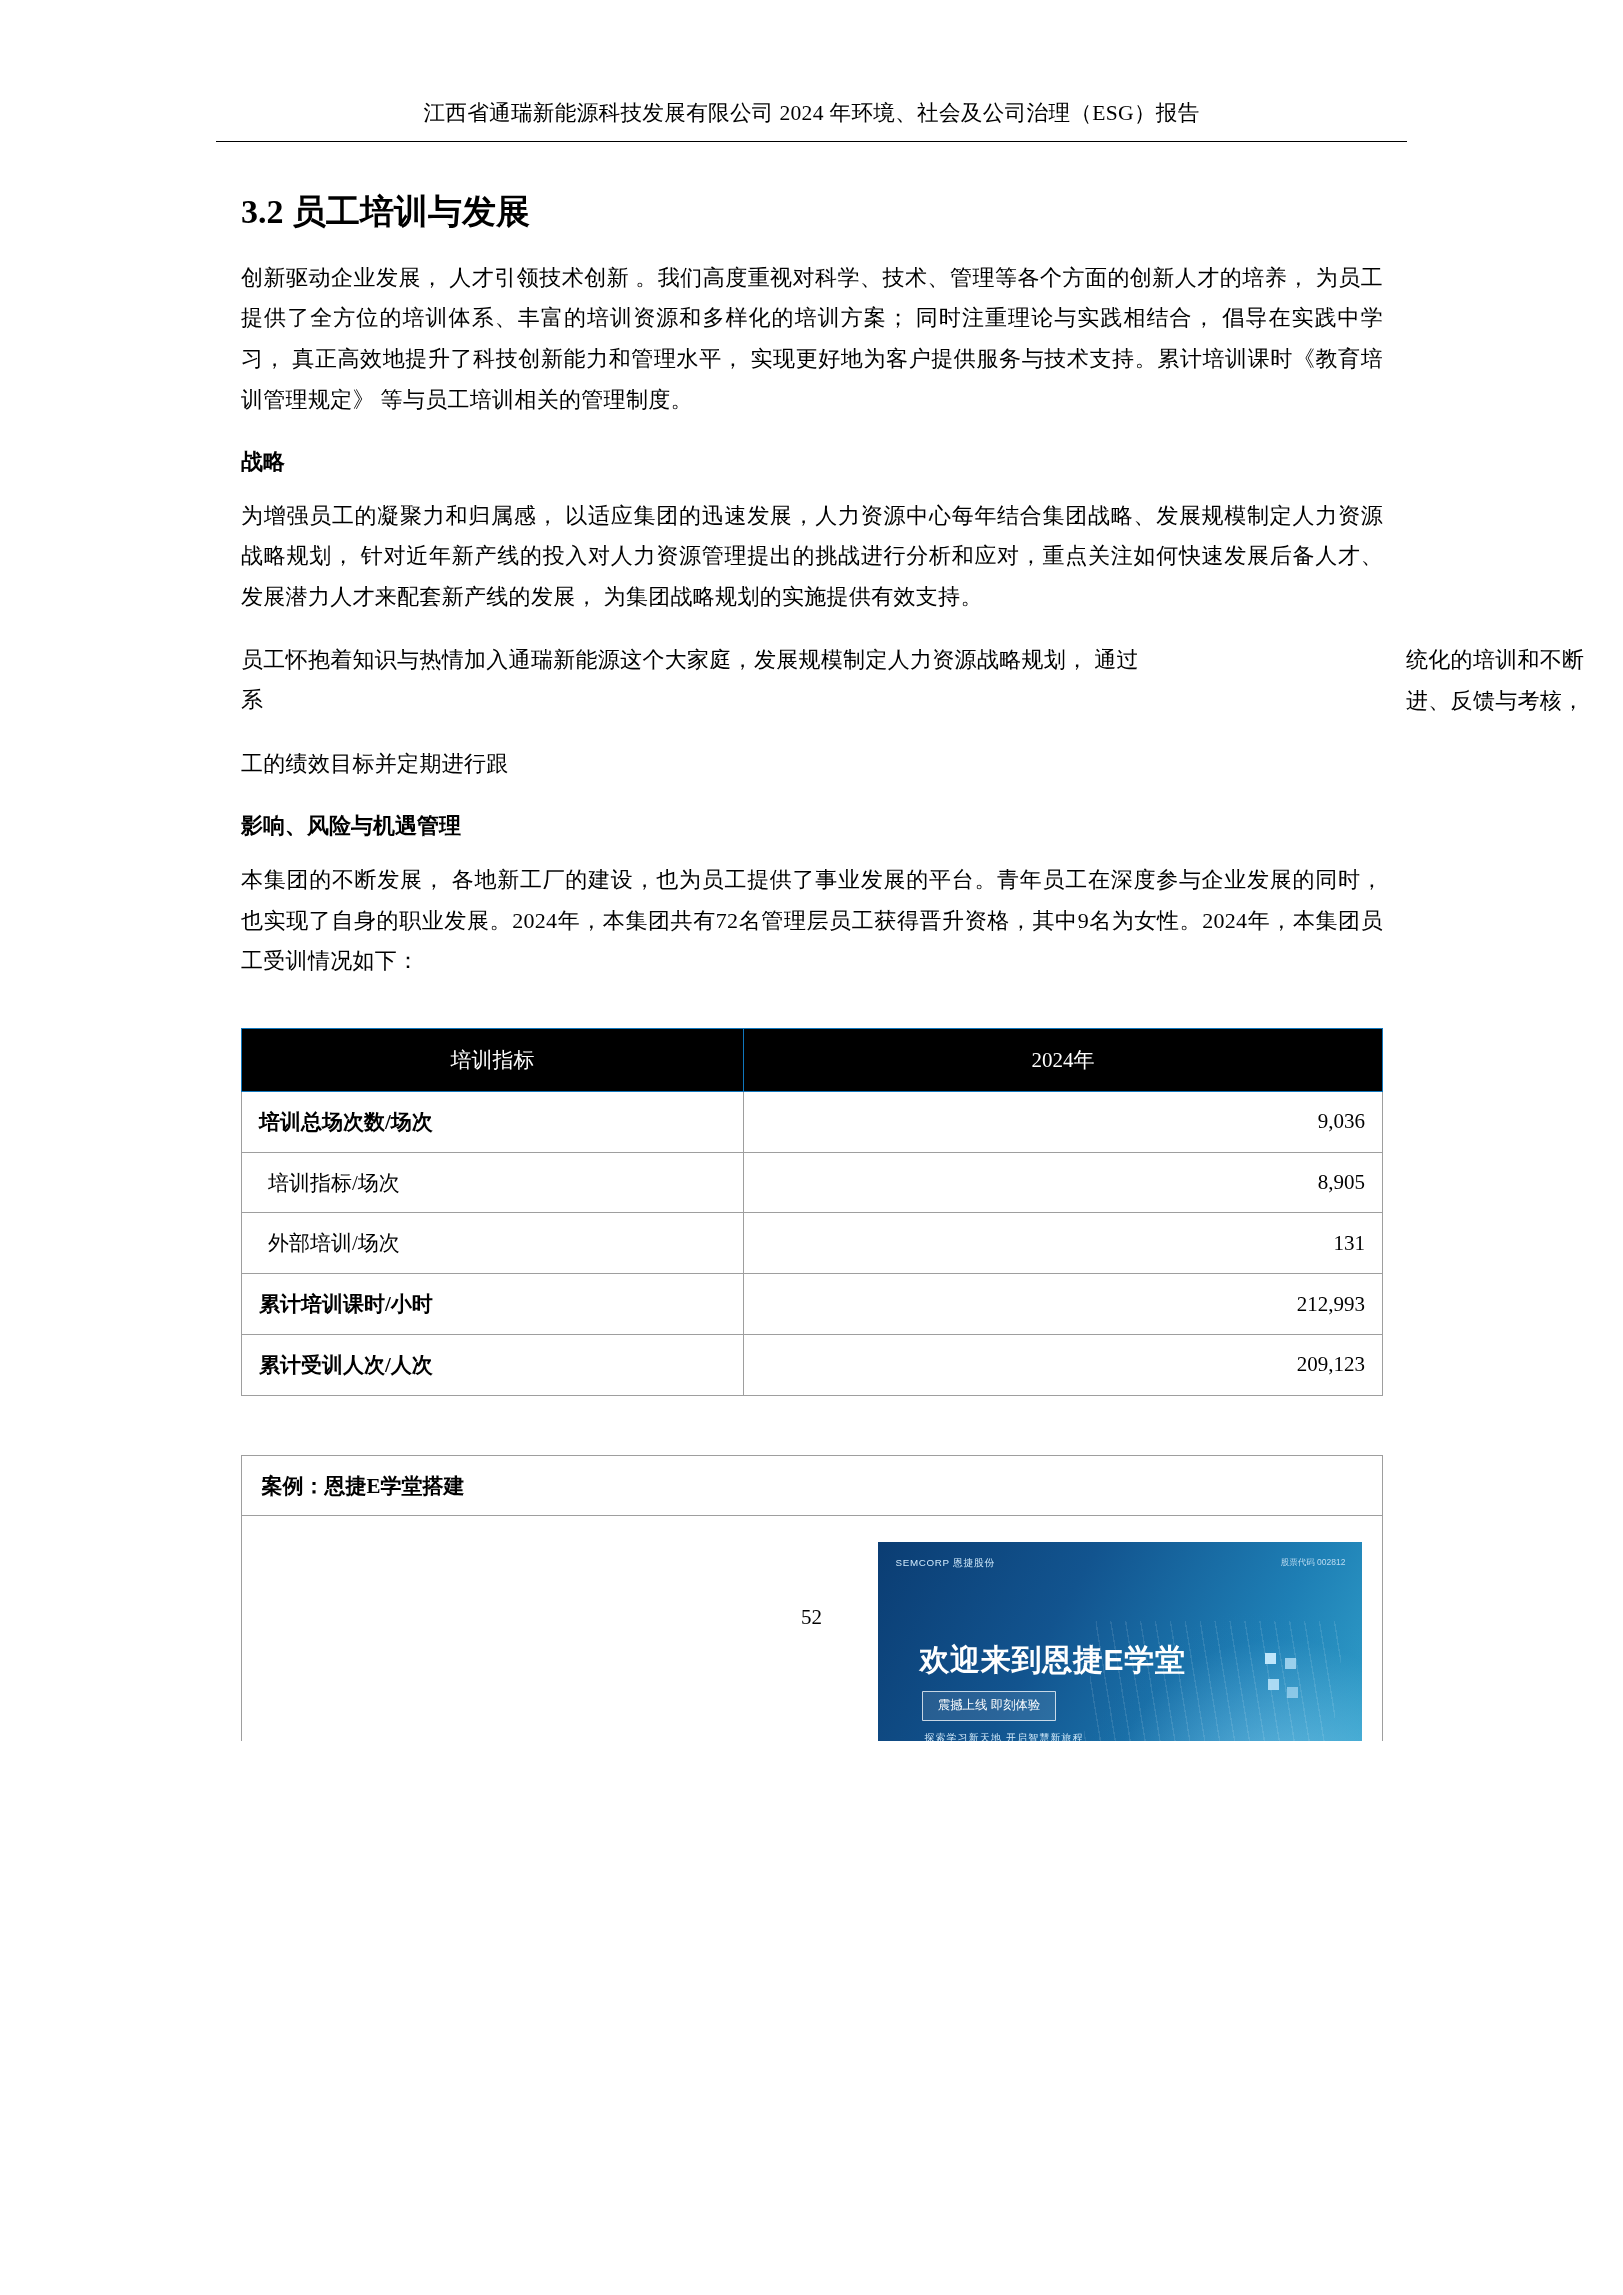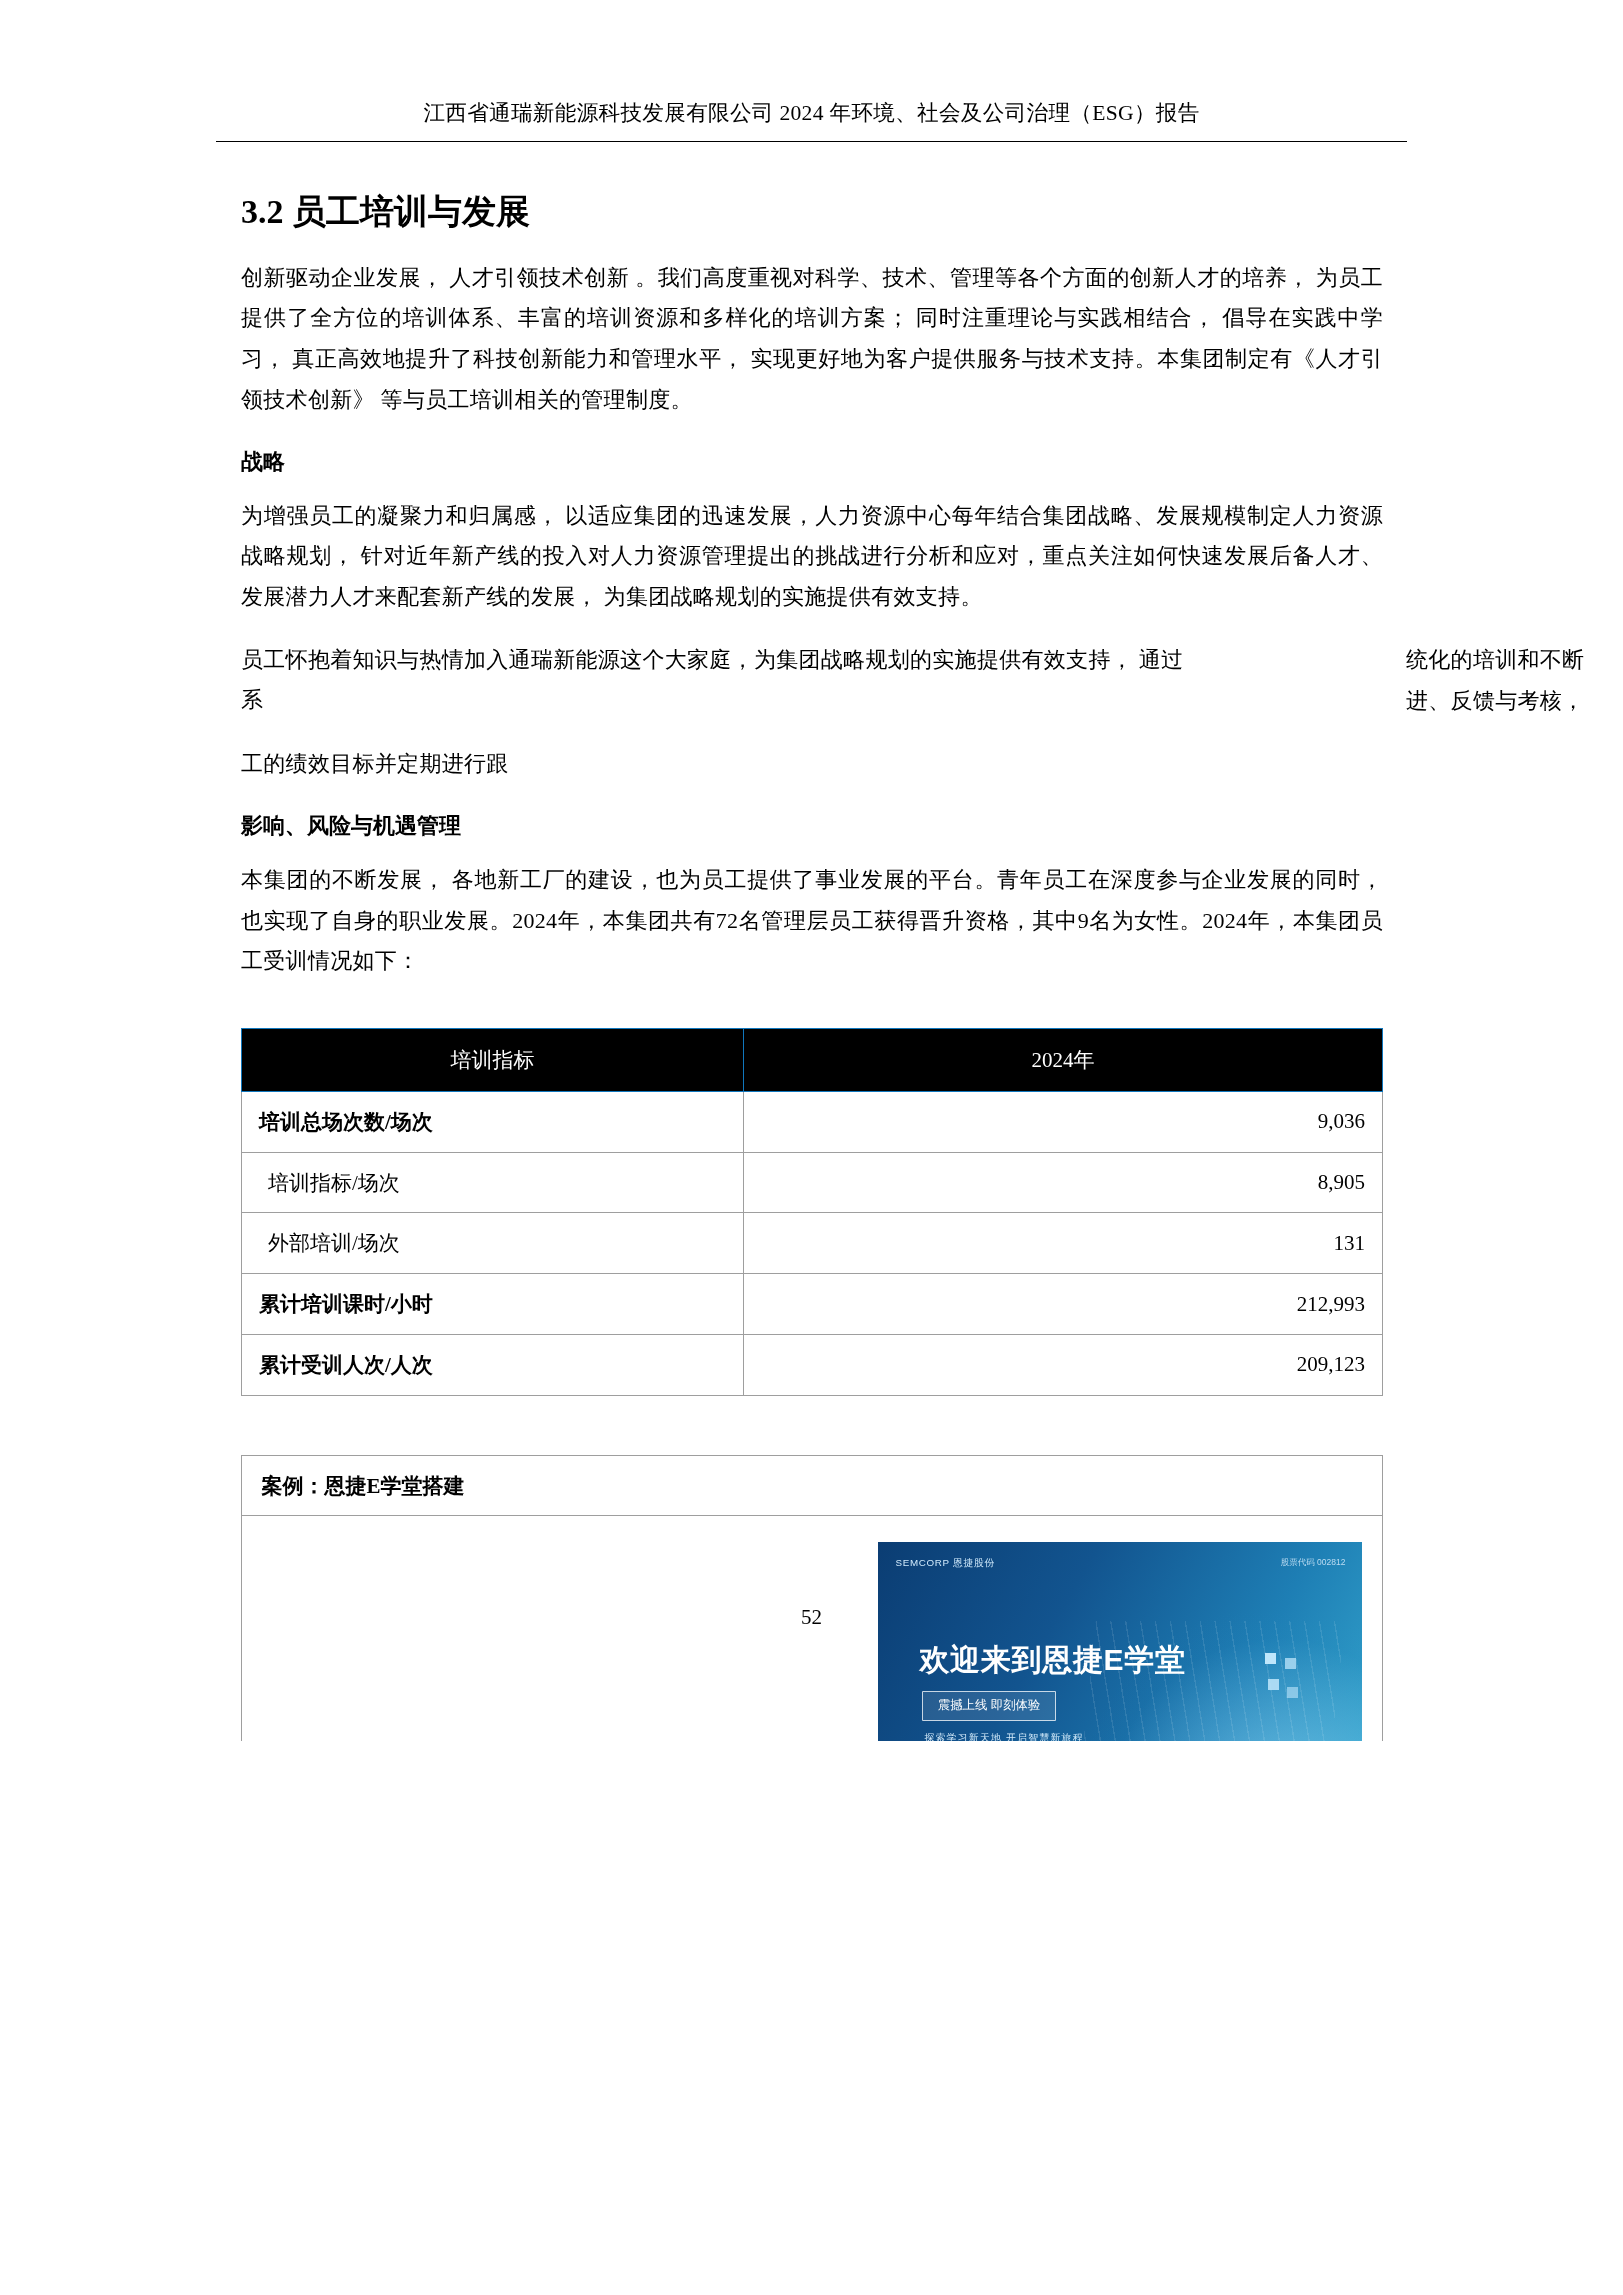--- a/index.html
+++ b/index.html
@@ -247,27 +247,27 @@
 
   <div class="header">
     <div class="header-text">江西省通瑞新能源科技发展有限公司 2024 年环境、社会及公司治理（ESG）报告</div>
   </div>
   <div class="header-rule"></div>
 
   <div class="content">
 
     <h2 class="section-title">3.2 员工培训与发展</h2>
 
-    <p class="body-text">创新驱动企业发展， 人才引领技术创新 。我们高度重视对科学、技术、管理等各个方面的创新人才的培养， 为员工提供了全方位的培训体系、丰富的培训资源和多样化的培训方案； 同时注重理论与实践相结合， 倡导在实践中学习， 真正高效地提升了科技创新能力和管理水平， 实现更好地为客户提供服务与技术支持。本集团制定有《人才引领技术创新》 等与员工培训相关的管理制度。</p>
+    <p class="body-text">创新驱动企业发展， 人才引领技术创新 。我们高度重视对科学、技术、管理等各个方面的创新人才的培养， 为员工提供了全方位的培训体系、丰富的培训资源和多样化的培训方案； 同时注重理论与实践相结合， 倡导在实践中学习， 真正高效地提升了科技创新能力和管理水平， 实现更好地为客户提供服务与技术支持。累计培训课时《教育培训管理规定》 等与员工培训相关的管理制度。</p>
 
     <h3 class="sub-title">战略</h3>
     <p class="body-text">为增强员工的凝聚力和归属感， 以适应集团的迅速发展，人力资源中心每年结合集团战略、发展规模制定人力资源战略规划， 针对近年新产线的投入对人力资源管理提出的挑战进行分析和应对，重点关注如何快速发展后备人才、发展潜力人才来配套新产线的发展， 为集团战略规划的实施提供有效支持。</p>
 
     <div class="overflow-para">
-      <div class="overflow-line1">员工怀抱着知识与热情加入通瑞新能源这个大家庭，为集团战略规划的实施提供有效支持， 通过</div>
+      <div class="overflow-line1">员工怀抱着知识与热情加入通瑞新能源这个大家庭，发展规模制定人力资源战略规划， 通过</div>
       <div class="overflow-line2">系</div>
       <div class="overflow-line3">工的绩效目标并定期进行跟</div>
       <div class="margin-right-text mr-1">统化的培训和不断</div>
       <div class="margin-right-text mr-2">进、反馈与考核，</div>
     </div>
 
     <h3 class="sub-title">影响、风险与机遇管理</h3>
     <p class="body-text">本集团的不断发展， 各地新工厂的建设，也为员工提供了事业发展的平台。青年员工在深度参与企业发展的同时，也实现了自身的职业发展。2024年，本集团共有72名管理层员工获得晋升资格，其中9名为女性。2024年，本集团员工受训情况如下：</p>
 
     <table class="data-table">

